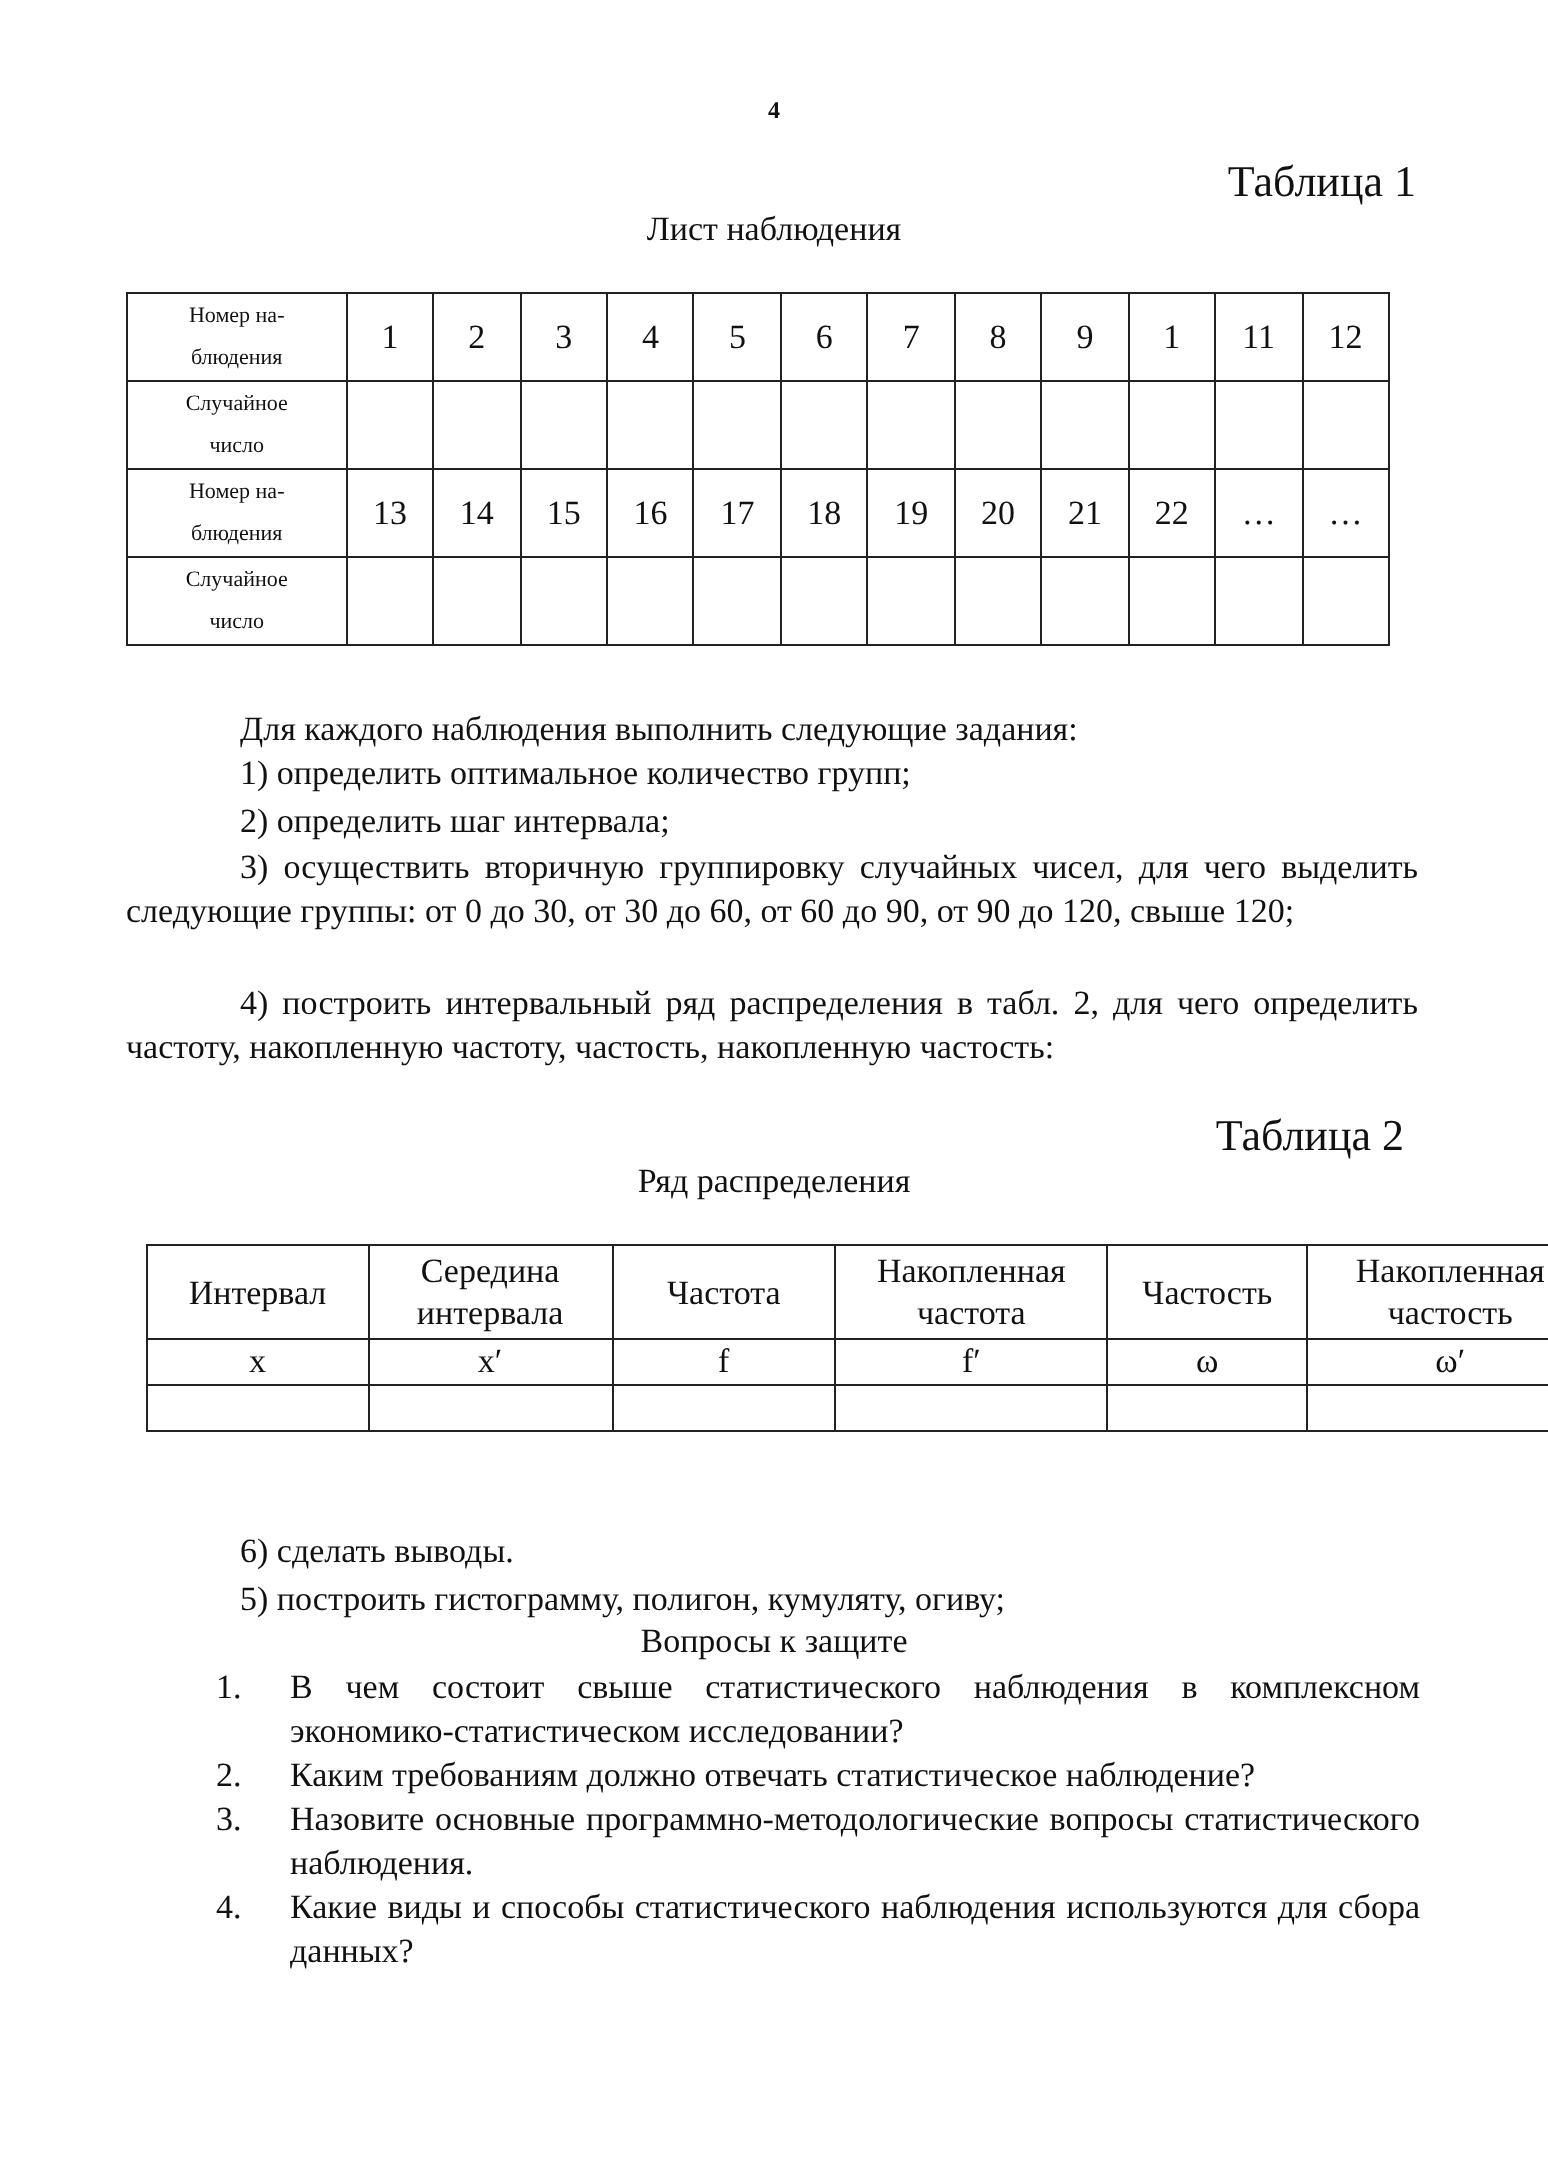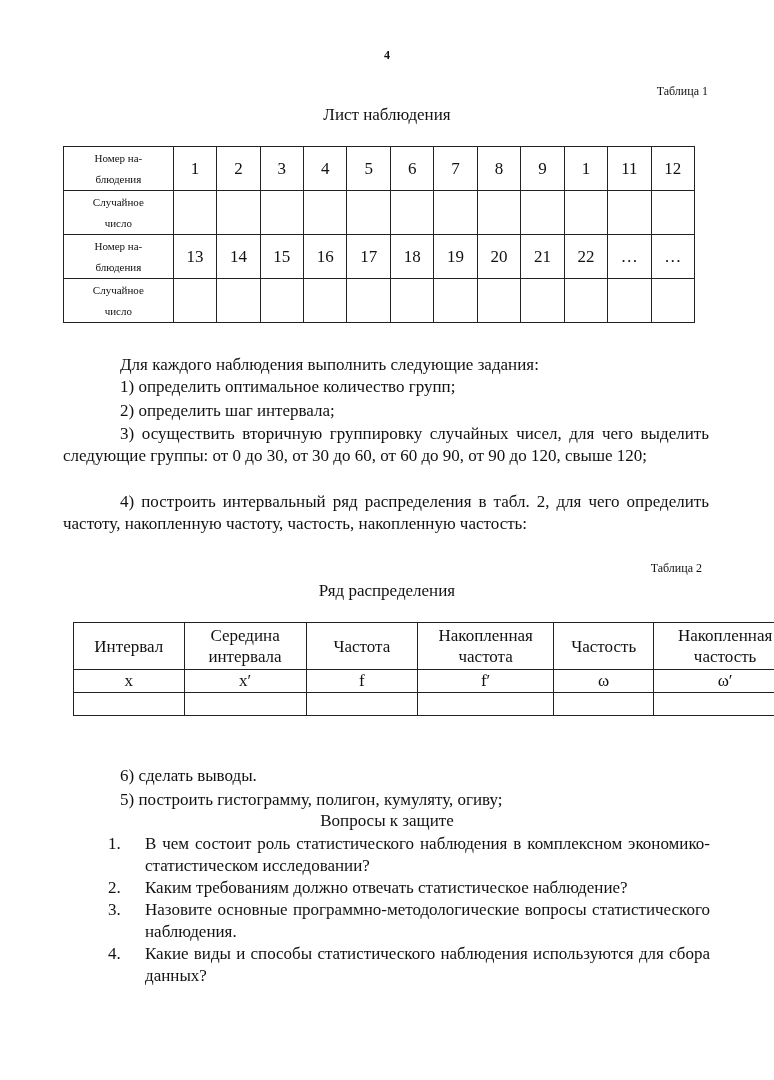--- a/index.html
+++ b/index.html
@@ -3,21 +3,21 @@
   <meta charset="utf-8">
   <style>
     html, body { margin: 0; padding: 0; background: #ffffff; }
     body {
       width: 774px; height: 1080px; position: relative; overflow: hidden;
       font-family: "Liberation Serif", "DejaVu Serif", serif;
       color: #111111; font-size: 17px; line-height: 22px;
     }
     .abs { position: absolute; }
     .page-number { left: 0; width: 774px; top: 44px; text-align: center; font-size: 12px; font-weight: bold; }
-    .table-label { right: 66px; font-size: 12px; }
+    .table-label { right: 66px; font-size: 22px; }
     .table-title { left: 0; width: 774px; text-align: center; font-size: 17px; }
 
     table.grid { position: absolute; border-collapse: collapse; }
     table.grid td { border: 1.5px solid #222; text-align: center; vertical-align: middle; padding: 0; font-size: 17px; }
 
     #t1 { left: 63px; top: 146px; width: 632px; }
     #t1 td { height: 43px; }
     #t1 td.rowhead { width: 110px; line-height: 21px; font-size: 11px; }
     #t1 td.num { width: 43px; }
 
@@ -143,17 +143,17 @@
   </tr>
 </tbody>
   </table>
 
 <div class="abs list-line" style="top:742px;margin-top:47px;">5) построить гистограмму, полигон, кумуляту, огиву;</div>
 <div class="abs list-line" style="top:765px;">6) сделать выводы.</div>
 
 <div class="abs table-title" style="top:810px;">Вопросы к защите</div>
 
 <div class="abs q-list" style="top:833px;">
-  <p class="q-item"><span class="q-num">1.</span><span>В чем состоит роль статистического наблюдения в комплексном экономико-статистическом исследовании?</span></p>
+  <p class="q-item"><span class="q-num">1.</span><span>В чем состоит свыше статистического наблюдения в комплексном экономико-статистическом исследовании?</span></p>
   <p class="q-item"><span class="q-num">2.</span><span>Каким требованиям должно отвечать статистическое наблюдение?</span></p>
   <p class="q-item"><span class="q-num">3.</span><span>Назовите основные программно-методологические вопросы статистического наблюдения.</span></p>
   <p class="q-item"><span class="q-num">4.</span><span>Какие виды и способы статистического наблюдения используются для сбора данных?</span></p>
 </div>
 
 </body></html>

